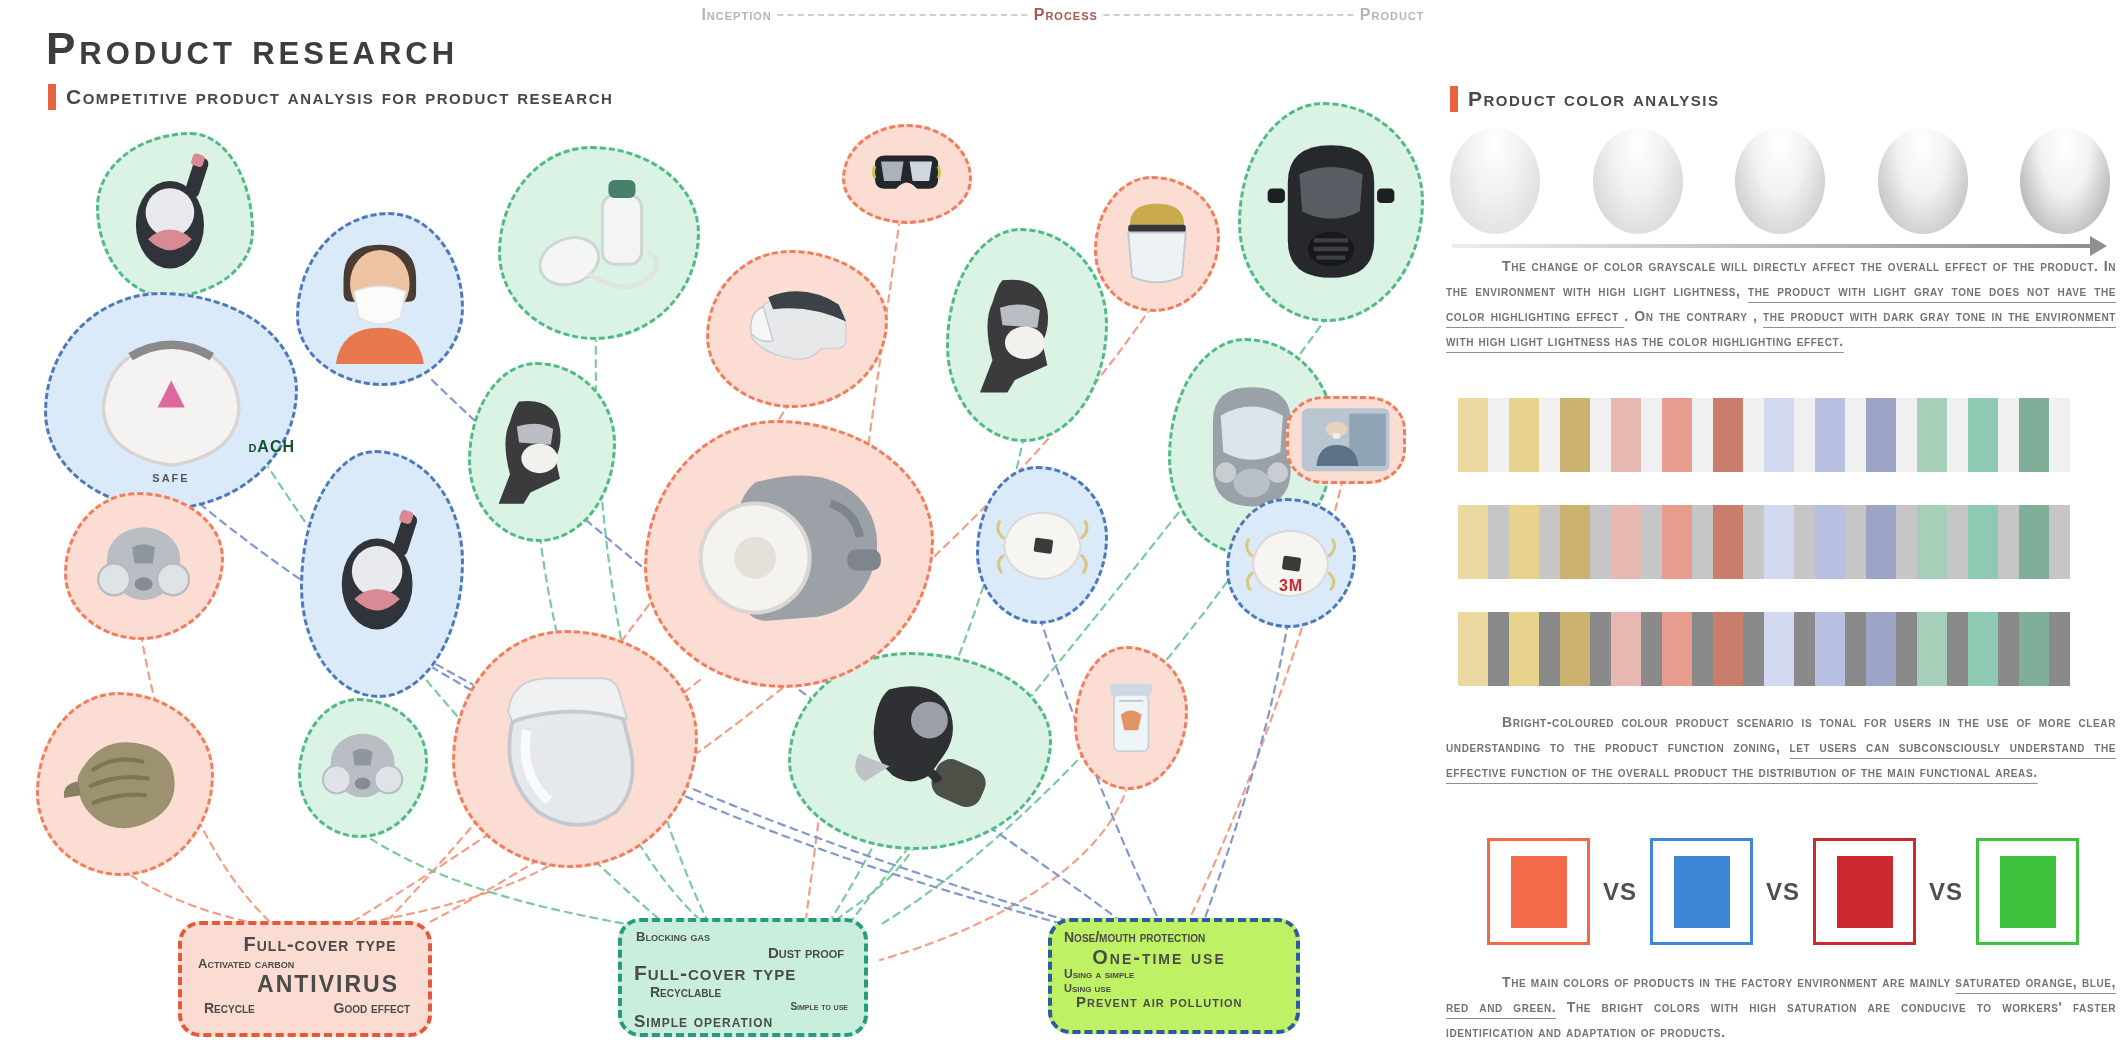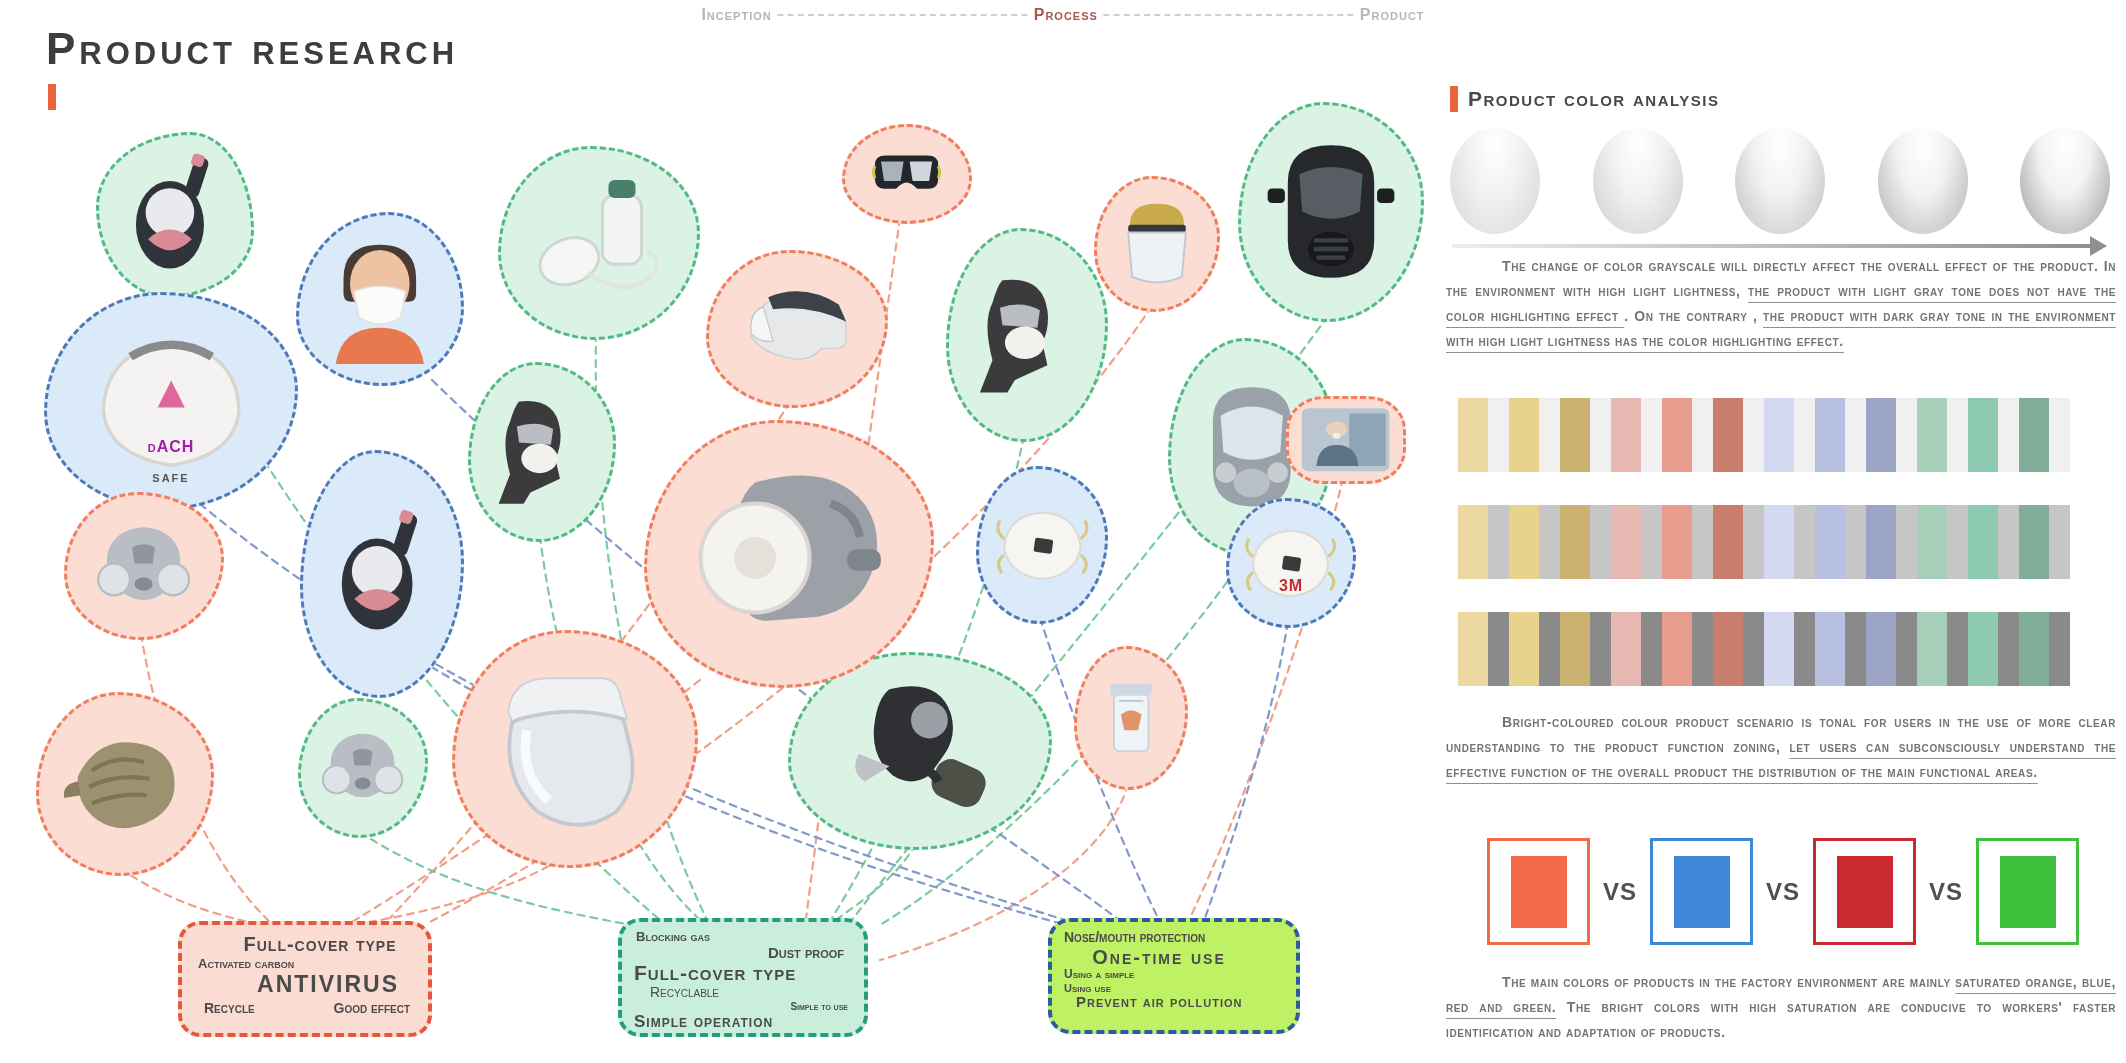--- a/index.html
+++ b/index.html
@@ -57,21 +57,21 @@
   #box-pink{left:178px;top:921px;width:254px;height:116px;background:#fbdcd2;border-color:#e3593a;}
   #box-green{left:618px;top:918px;width:250px;height:119px;background:#c9efdc;border-color:#259d7c;}
   #box-blue{left:1048px;top:918px;width:252px;height:116px;background:#bef264;border-color:#2d5b9f;}
   .l1{font-size:20px;font-weight:bold;text-align:center;padding-left:30px;letter-spacing:1px;}
   .l2{font-size:13px;font-weight:bold;padding-left:4px;margin-top:2px;}
   .l3{font-size:23px;font-weight:bold;text-align:center;padding-left:46px;letter-spacing:2px;}
   .l4{font-size:14px;font-weight:bold;display:flex;justify-content:space-between;padding:3px 6px 0 10px;}
   .g1{font-size:13px;font-weight:bold;padding-left:2px;}
   .g2{font-size:15px;font-weight:bold;text-align:right;padding-right:8px;}
   .g3{font-size:21px;font-weight:bold;letter-spacing:1px;}
-  .g4{font-size:14px;font-weight:normal;padding-left:16px;}
+  .g4{font-size:14px;font-weight:bold;padding-left:16px;}
   .g5{font-size:10px;font-weight:bold;text-align:right;padding-right:4px;}
   .g6{font-size:17px;font-weight:bold;letter-spacing:1px;}
   .b1{font-size:14px;font-weight:bold;}
   .b2{font-size:20px;font-weight:bold;text-align:center;letter-spacing:2px;padding-right:30px;}
   .b3{font-size:12px;font-weight:bold;text-align:left;padding-right:6px;}
   .b4{font-size:11px;font-weight:bold;}
   .b5{font-size:15px;font-weight:bold;padding-left:12px;letter-spacing:1px;}
 </style>
 </head>
 <body>
@@ -194,20 +194,21 @@
   <span>Inception</span>
   <span class="dashline"></span>
   <span class="active">Process</span>
   <span class="dashline"></span>
   <span>Product</span>
 </div>
 
 <div id="page-title">Product research</div>
 <div id="subtitle" class="accent-head">
   <span class="accent-bar"></span>
+  <span>Competitive product analysis for product research</span>
 </div>
 <div id="color-title" class="accent-head">
   <span class="accent-bar"></span>
   <span>Product color analysis</span>
 </div>
 
 <div id="spheres">
     <div class="sphere" style="background: radial-gradient(at 50% 15%, rgb(255, 255, 255) 0%, rgb(242, 242, 242) 40%, rgb(214, 214, 214) 100%);"></div>
     <div class="sphere" style="background: radial-gradient(at 50% 15%, rgb(255, 255, 255) 0%, rgb(242, 242, 242) 40%, rgb(204, 204, 204) 100%);"></div>
     <div class="sphere" style="background: radial-gradient(at 50% 15%, rgb(255, 255, 255) 0%, rgb(242, 242, 242) 40%, rgb(192, 192, 192) 100%);"></div>
@@ -343,21 +344,21 @@
 <div id="collage">
     <div class="blob c-green" style="left: 96px; top: 132px; width: 152px; height: 160px; border-radius: 60% 40% 55% 45% / 45% 60% 40% 55%;">
       <svg>
         <use href="#i-snorkel"></use>
       </svg>
     </div>
     <div class="blob c-blue" style="left: 44px; top: 292px; width: 248px; height: 212px;">
       <svg>
         <use href="#i-cupmask"></use>
       </svg>
-      <span class="ptag" style="color: #a21caf;">dACH</span>
+      <span class="ptag" style="color: #14532d; text-align: right;">dACH</span>
       <span class="ptag2">SAFE</span>
     </div>
     <div class="blob c-blue" style="left: 296px; top: 212px; width: 162px; height: 168px; border-radius: 55% 45% 48% 52% / 60% 55% 45% 40%;">
       <svg>
         <use href="#i-person"></use>
       </svg>
     </div>
     <div class="blob c-green" style="left: 498px; top: 146px; width: 196px; height: 188px;">
       <svg>
         <use href="#i-oxygen"></use>

